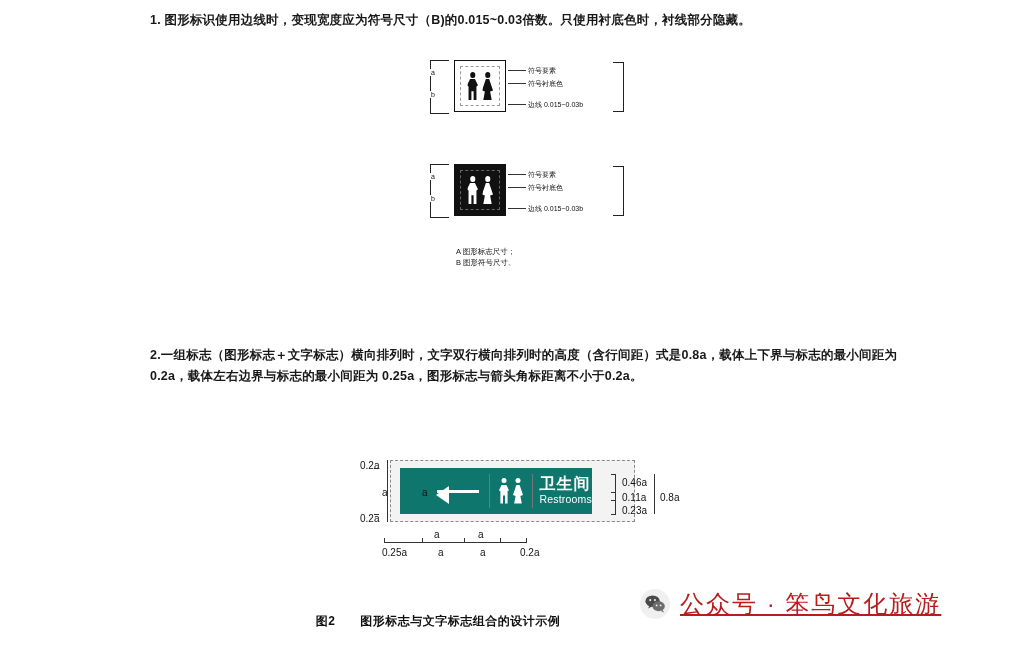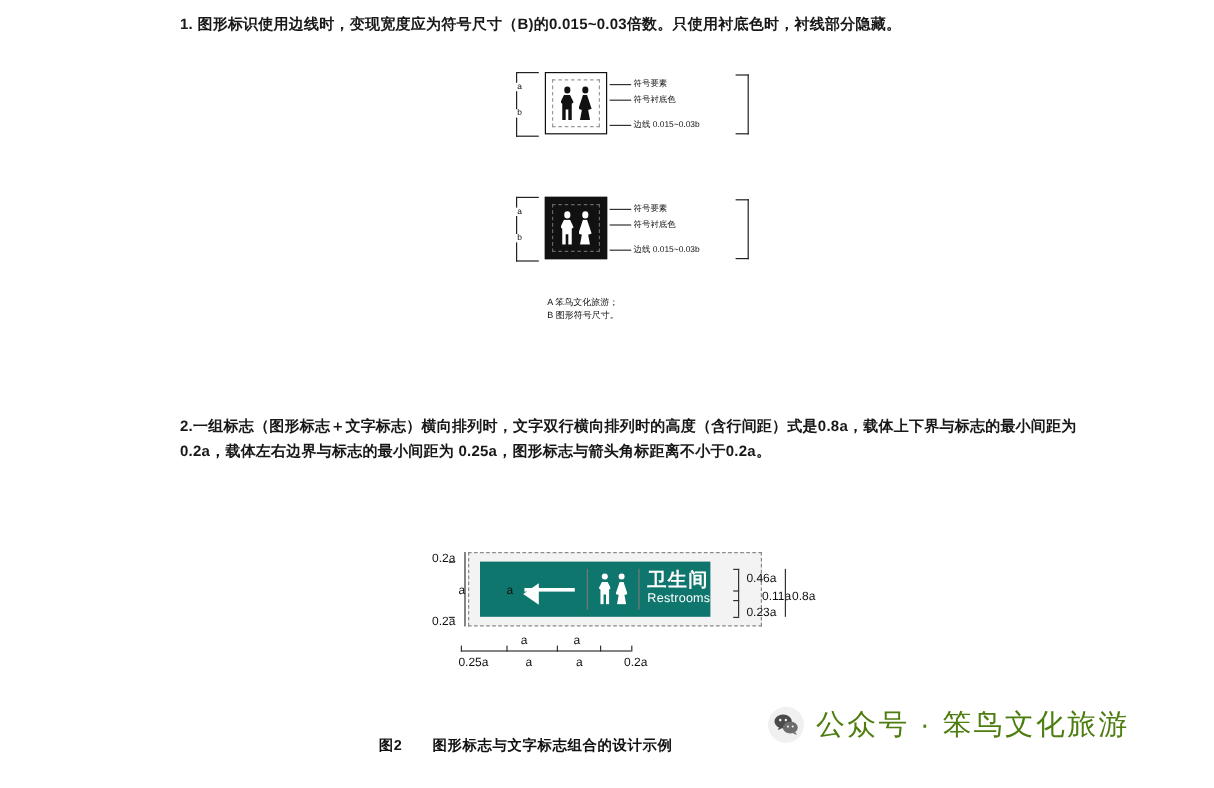--- a/index.html
+++ b/index.html
@@ -199,22 +199,23 @@
   }
   .wechat-badge {
     width:30px; height:30px; border-radius:50%;
     background:#f0f0f0;
     display:flex; align-items:center; justify-content:center;
   }
   .wechat-badge svg { display:block; }
   .wm-text {
     font-size:24px;
     letter-spacing:2px;
-    color:#4d7c0f;
+    color:#b91c1c;
     white-space:nowrap;
+    text-decoration:underline;
   }
 </style>
 </head>
 <body>
 
 <div class="page">
 
   <div class="para" id="para1">1. 图形标识使用边线时，变现宽度应为符号尺寸（B)的0.015~0.03倍数。只使用衬底色时，衬线部分隐藏。</div>
 
   <div class="fig1-wrap">
@@ -282,21 +283,21 @@
         </div>
         <div class="callout" style="margin-top:8px">
           <span class="lead"></span>
             <span class="txt">边线 0.015~0.03b</span>
         </div>
       </div>
     </div>
   </div>
 
   <div class="ablegend">
-    <div>A 笨鸟文化旅游；</div>
+    <div>A 图形标志尺寸；</div>
     <div>B 图形符号尺寸。</div>
   </div>
 
 
   <div class="para" id="para2">2.一组标志（图形标志＋文字标志）横向排列时，文字双行横向排列时的高度（含行间距）式是0.8a，载体上下界与标志的最小间距为0.2a，载体左右边界与标志的最小间距为 0.25a，图形标志与箭头角标距离不小于0.2a。</div>
 
   <div class="fig2-wrap">
 
     <div class="banner-outer"></div>
 
@@ -345,21 +346,21 @@
     <span class="tag" style="left:74px; top:78px;">a</span>
     <span class="tag" style="left:118px; top:78px;">a</span>
 
     <span class="vline" style="left:255px; top:22px; height:40px;"></span>
     <span class="vtick" style="left:251px; top:22px;"></span>
     <span class="vtick" style="left:251px; top:40px;"></span>
     <span class="vtick" style="left:251px; top:48px;"></span>
     <span class="vtick" style="left:251px; top:62px;"></span>
 
     <span class="tag" style="left:262px; top:26px;">0.46a</span>
-    <span class="tag" style="left:262px; top:41px;margin-left:13px;">0.11a</span>
+    <span class="tag" style="left:262px; top:41px;">0.11a</span>
     <span class="tag" style="left:262px; top:54px;">0.23a</span>
     <span class="tag" style="left:300px; top:41px;">0.8a</span>
     <span class="vline" style="left:294px; top:22px; height:40px;"></span>
   </div>
 
   <div class="figcaption" id="fig2cap">
     <div>图2　　图形标志与文字标志组合的设计示例</div>
   </div>
 
   <div class="watermark">

